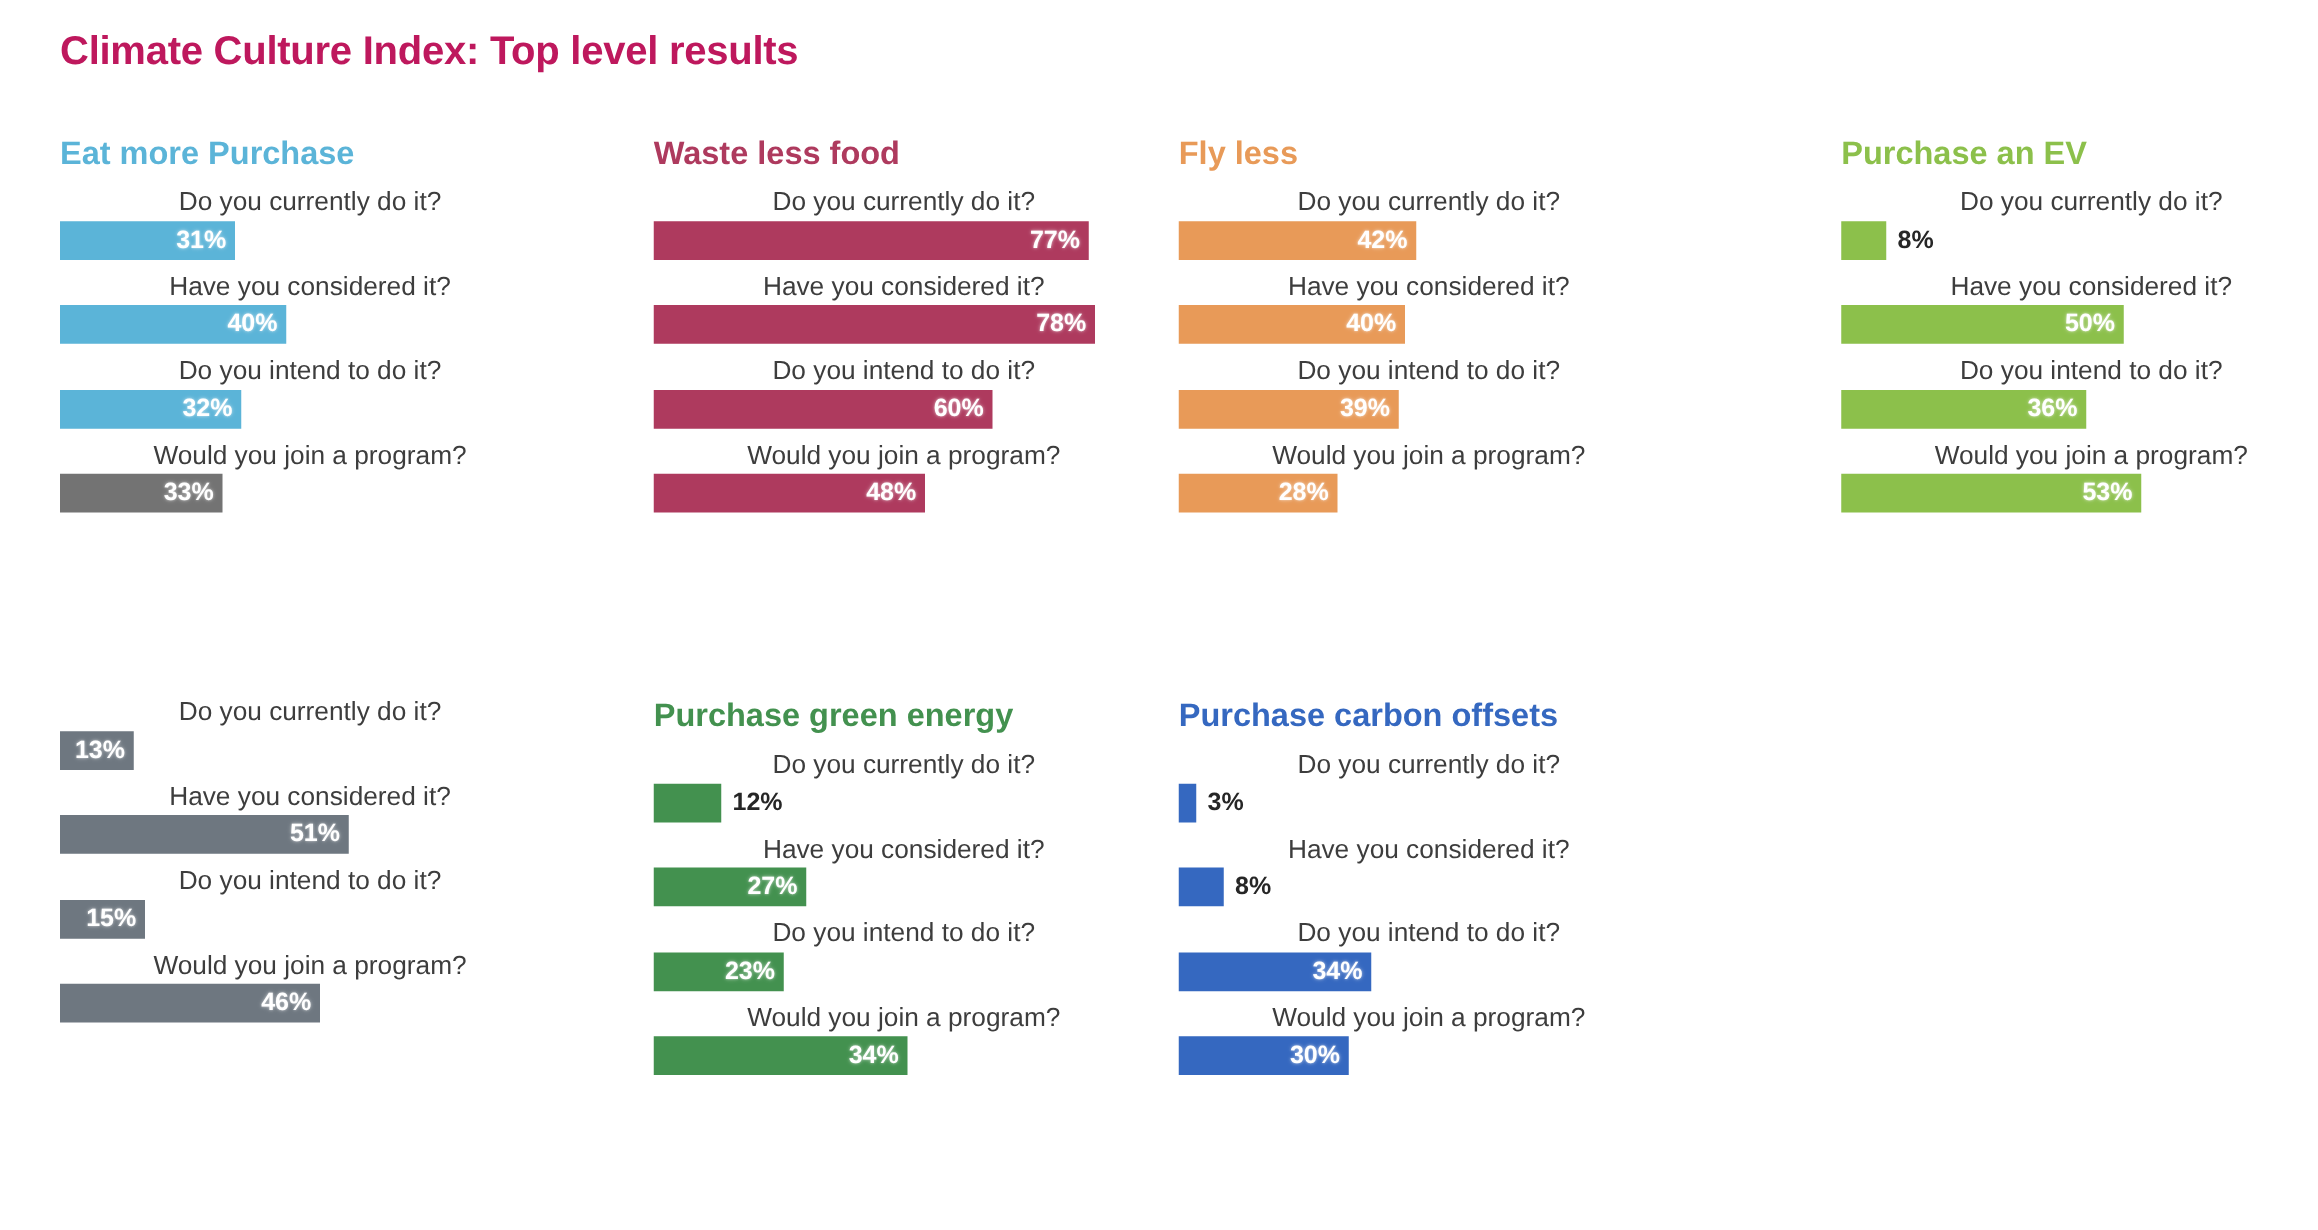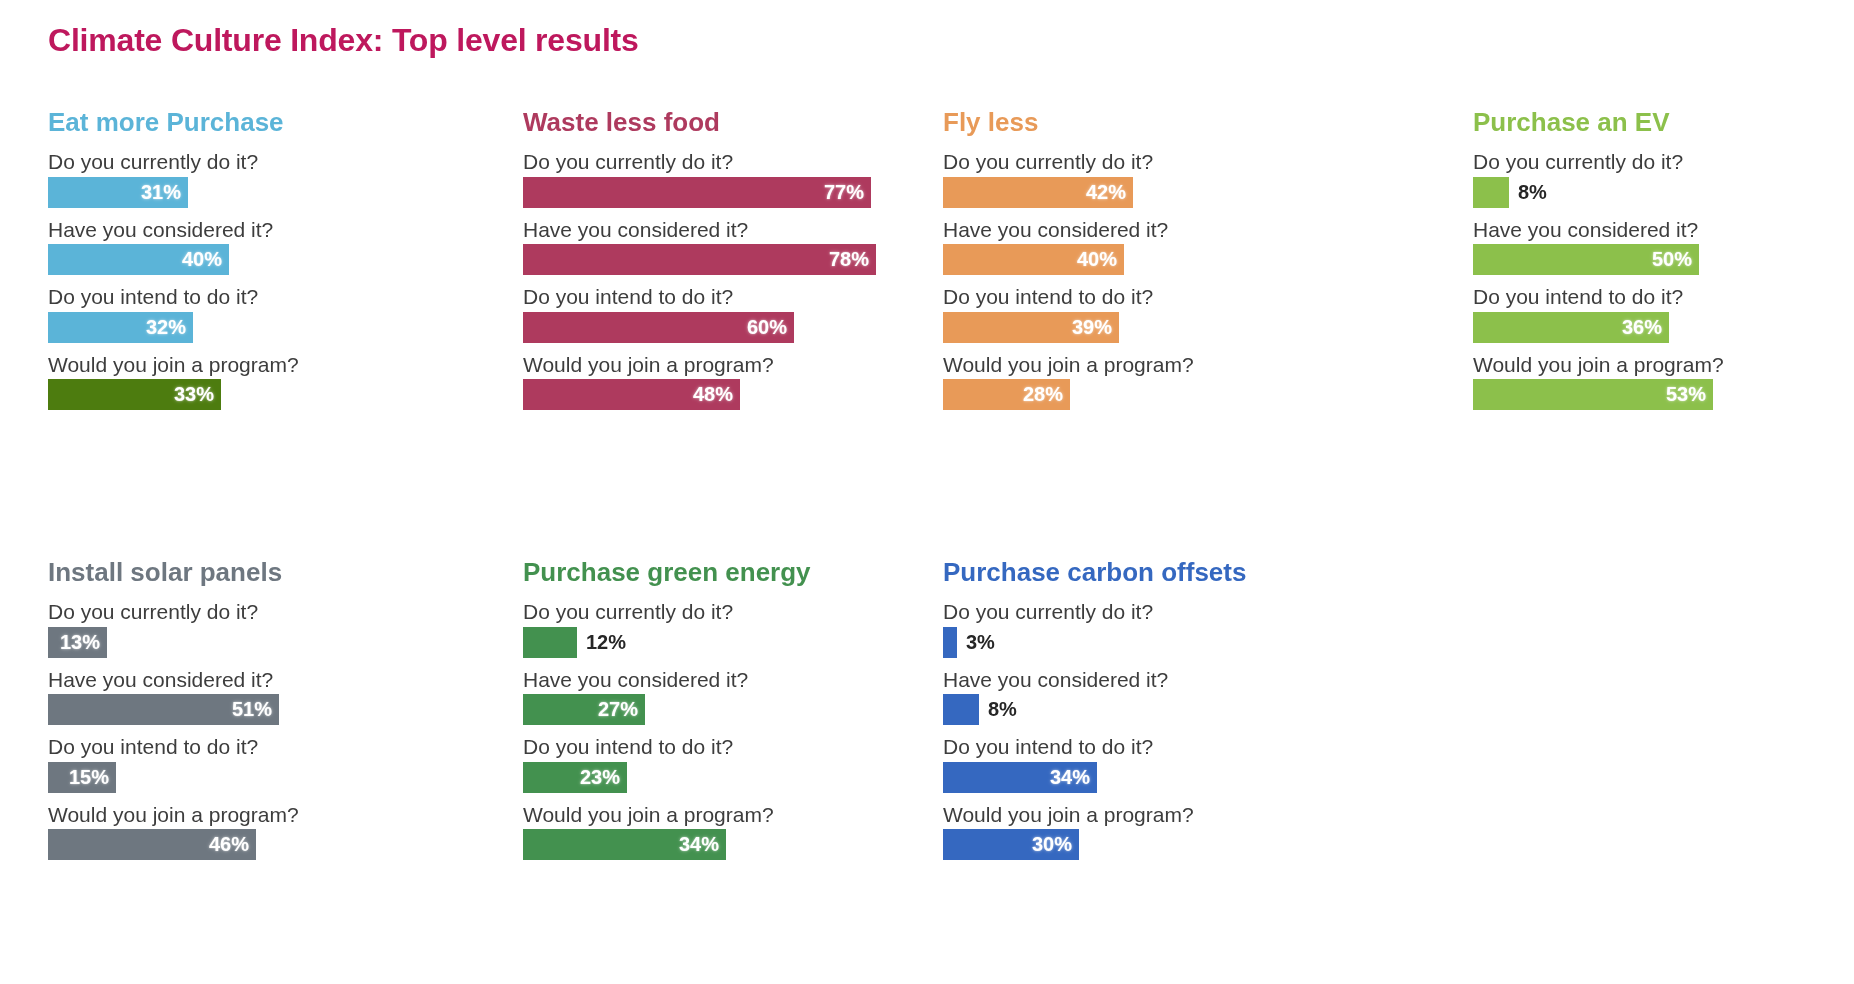--- a/index.html
+++ b/index.html
@@ -43,21 +43,21 @@
   .panel.c3{ left:1425px; }
 
   .panel-title{
     font-size:26px;
     font-weight:bold;
     line-height:1.08;
     margin:0 0 14px 0;
     white-space:nowrap;
   }
 
-  .qrow{ margin-bottom:10px; }
+  .qrow{ margin-bottom:10px;text-align:center; }
 
   .qlabel{
     font-size:21px;
     font-weight:normal;
     color:#3d3d3d;
     line-height:1.12;
     margin-bottom:3px;
     white-space:nowrap;
   }
 
@@ -128,21 +128,21 @@
           <div class="qlabel">Do you intend to do it?</div>
           <div class="barline">
             <div class="bar" style="width: 145px; background: rgb(91, 180, 216);">
               <span class="bar-val-in">32%</span>
             </div>
           </div>
         </div>
         <div class="qrow">
           <div class="qlabel">Would you join a program?</div>
           <div class="barline">
-            <div class="bar" style="width: 173px; background: #4d7c0f;">
+            <div class="bar" style="width: 130px; background: #737373;">
               <span class="bar-val-in">33%</span>
             </div>
           </div>
         </div>
       </div>
       <div class="panel c1">
         <div class="panel-title" style="color: rgb(174, 58, 94);">Waste less food</div>
         <div class="qrow">
           <div class="qlabel">Do you currently do it?</div>
           <div class="barline">
@@ -241,21 +241,20 @@
           <div class="barline">
             <div class="bar" style="width: 240px; background: rgb(140, 192, 75);">
               <span class="bar-val-in">53%</span>
             </div>
           </div>
         </div>
       </div>
     </div>
   <div class="grid" id="row2">
       <div class="panel c0">
-        <div class="panel-title" style="color: rgb(110, 119, 128);">Install solar panels</div>
         <div class="qrow">
           <div class="qlabel">Do you currently do it?</div>
           <div class="barline">
             <div class="bar" style="width: 59px; background: rgb(110, 119, 128);">
               <span class="bar-val-in">13%</span>
             </div>
           </div>
         </div>
         <div class="qrow">
           <div class="qlabel">Have you considered it?</div>

